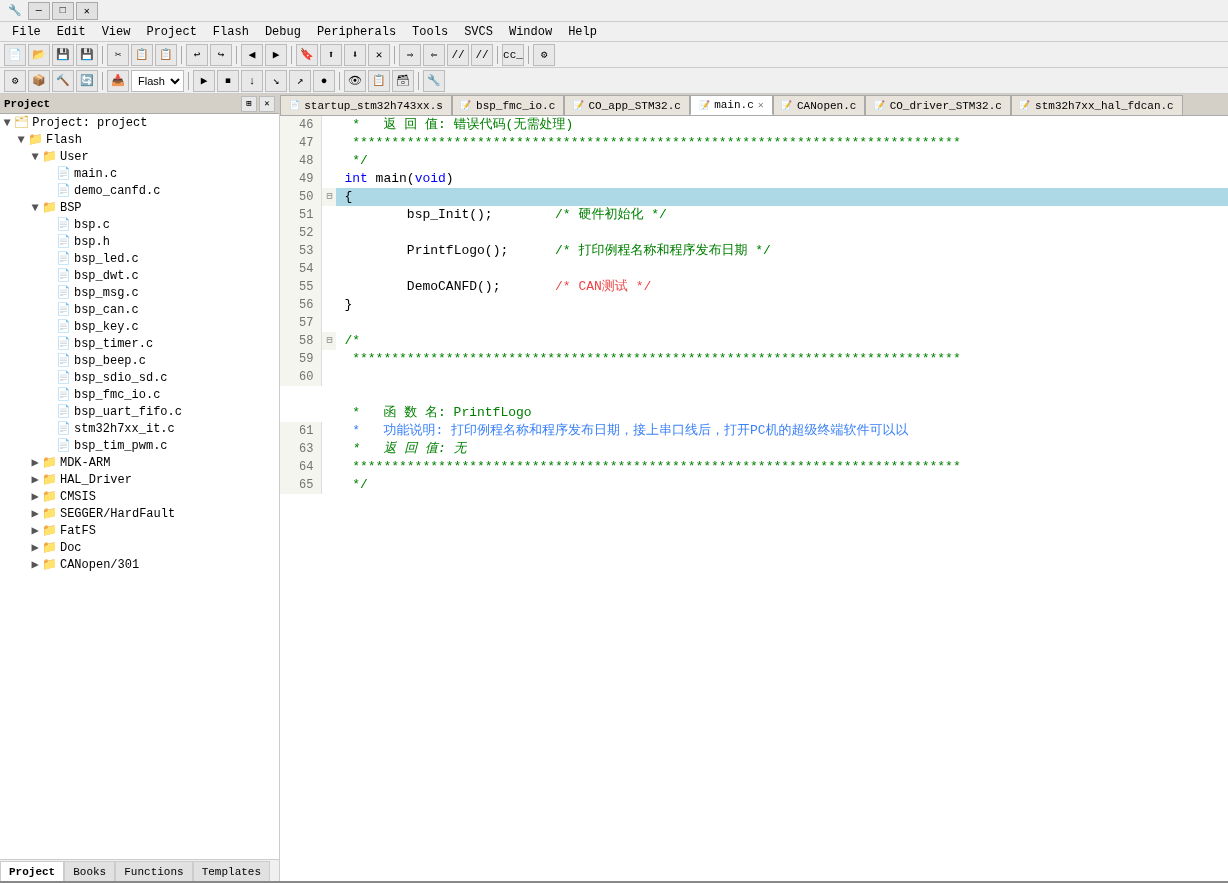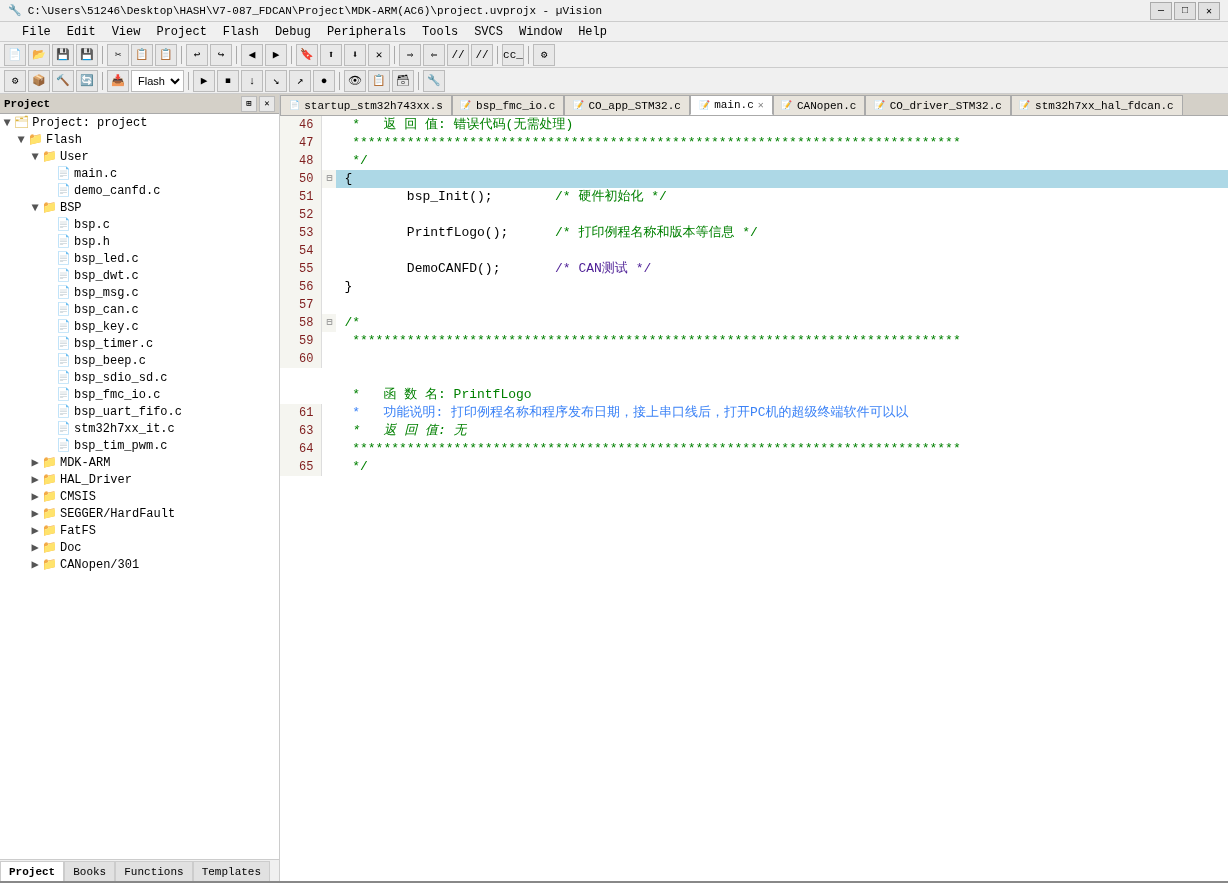--- a/index.html
+++ b/index.html
@@ -25,21 +25,21 @@
       display: flex; align-items: center; justify-content: center;
       font-size: 10px; cursor: pointer;
     }
 
     
     #menu-bar {
       background: #f0f0f0;
       height: 20px;
       display: flex;
       align-items: center;
-      padding: 0 14px;
+      padding: 0 4px;
       font-size: 12px;
       border-bottom: 1px solid #ccc;
     }
     .menu-item {
       padding: 2px 8px;
       cursor: pointer;
     }
 
     
     .toolbar {
@@ -173,21 +173,21 @@
     .code-line {
       display: flex;
       align-items: flex-start;
       min-height: 18px;
       line-height: 18px;
     }
     .line-num {
       min-width: 36px;
       text-align: center;
       padding-right: 8px;
-      color: #7f1d1d;
+      color: #737373;
       background: #f5f5f0;
       border-right: 1px solid #ddd;
       user-select: none;
       font-size: 12px;
       padding-left: 19px;
     }
     .fold-margin {
       min-width: 14px;
       text-align: center;
       color: #888;
@@ -221,21 +221,20 @@
       background: white;
       font-size: 11px;
       padding: 0 2px;
     }
   </style>
 </head>
 <body>
 
 <div id="title-bar">
   <span class="title-icon">🔧</span>
-  <span class="title-text">C:\Users\51246\Desktop\HASH\V7-087_FDCAN\Project\MDK-ARM(AC6)\project.uvprojx - µVision</span>
   <div class="win-controls">
     <div class="win-btn">—</div>
     <div class="win-btn">□</div>
     <div class="win-btn">✕</div>
   </div>
 </div>
 
 <div id="menu-bar">
 <span class="menu-item">File</span>
     <span class="menu-item">Edit</span>
@@ -529,49 +528,54 @@
         <div class="code-line">
           <span class="line-num">47</span>
           <span class="fold-margin"> </span>
           <span class="code-content" style="color: rgb(0, 128, 0);"> ******************************************************************************</span>
         </div>
         <div class="code-line">
           <span class="line-num">48</span>
           <span class="fold-margin"> </span>
           <span class="code-content" style="color: rgb(0, 128, 0);"> */</span>
         </div>
+        <div class="code-line">
+          <span class="line-num">49</span>
+          <span class="fold-margin"> </span>
+          <span class="code-content"><span style="color:#0000ff">int</span> main(<span style="color:#0000ff">void</span>)</span>
+        </div>
         <div class="code-line highlight-line">
           <span class="line-num">50</span>
           <span class="fold-margin">⊟</span>
           <span class="code-content">{</span>
         </div>
         <div class="code-line">
           <span class="line-num">51</span>
           <span class="fold-margin"> </span>
           <span class="code-content">	bsp_Init();        <span style="color:#008000">/* 硬件初始化 */</span></span>
         </div>
         <div class="code-line">
           <span class="line-num">52</span>
           <span class="fold-margin"> </span>
           <span class="code-content"></span>
         </div>
         <div class="code-line">
           <span class="line-num">53</span>
           <span class="fold-margin"> </span>
-          <span class="code-content">	PrintfLogo();      <span style="color:#008000">/* 打印例程名称和版本等信息 */</span></span>
+          <span class="code-content">	PrintfLogo();      <span style="color:#008000">/* 打印例程名称和程序发布日期 */</span></span>
         </div>
         <div class="code-line">
           <span class="line-num">54</span>
           <span class="fold-margin"> </span>
           <span class="code-content"></span>
         </div>
         <div class="code-line">
           <span class="line-num">55</span>
           <span class="fold-margin"> </span>
-          <span class="code-content">	DemoCANFD();       <span style="color:#4c1d95">/* CAN测试 */</span></span>
+          <span class="code-content">	DemoCANFD();       <span style="color:#ef4444">/* CAN测试 */</span></span>
         </div>
         <div class="code-line">
           <span class="line-num">56</span>
           <span class="fold-margin"> </span>
           <span class="code-content">}</span>
         </div>
         <div class="code-line">
           <span class="line-num">57</span>
           <span class="fold-margin"> </span>
           <span class="code-content"></span>

